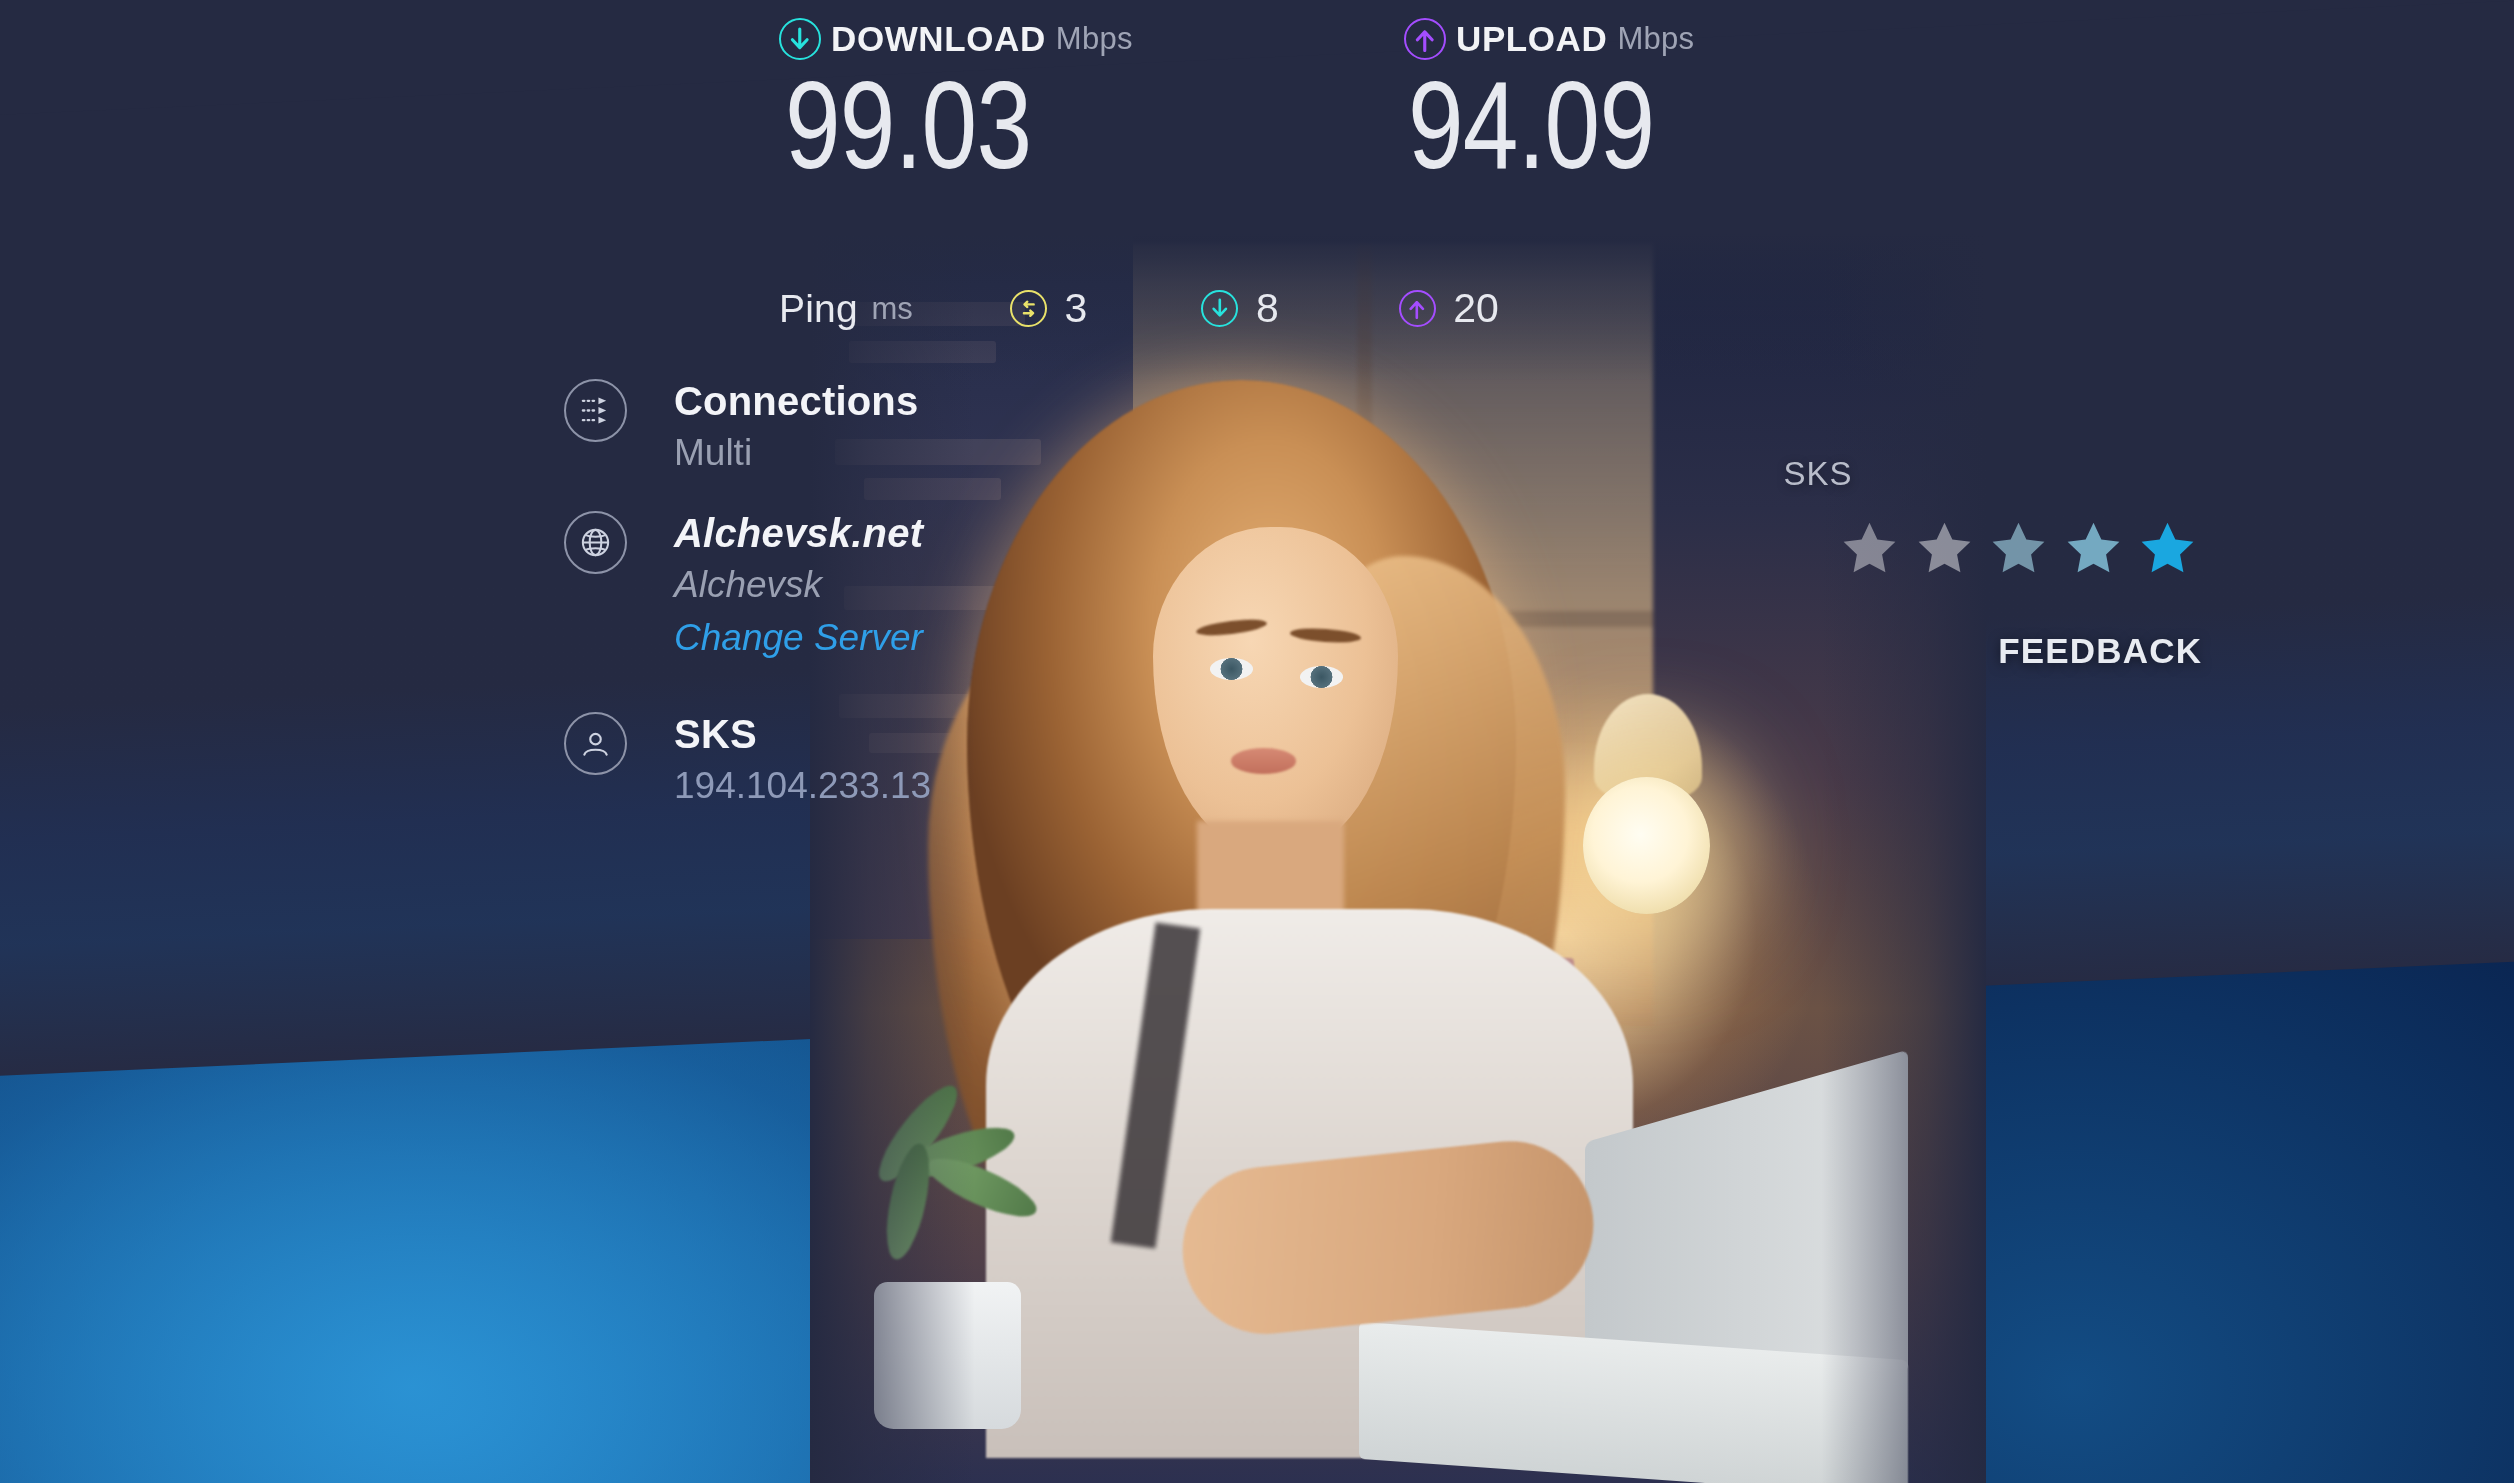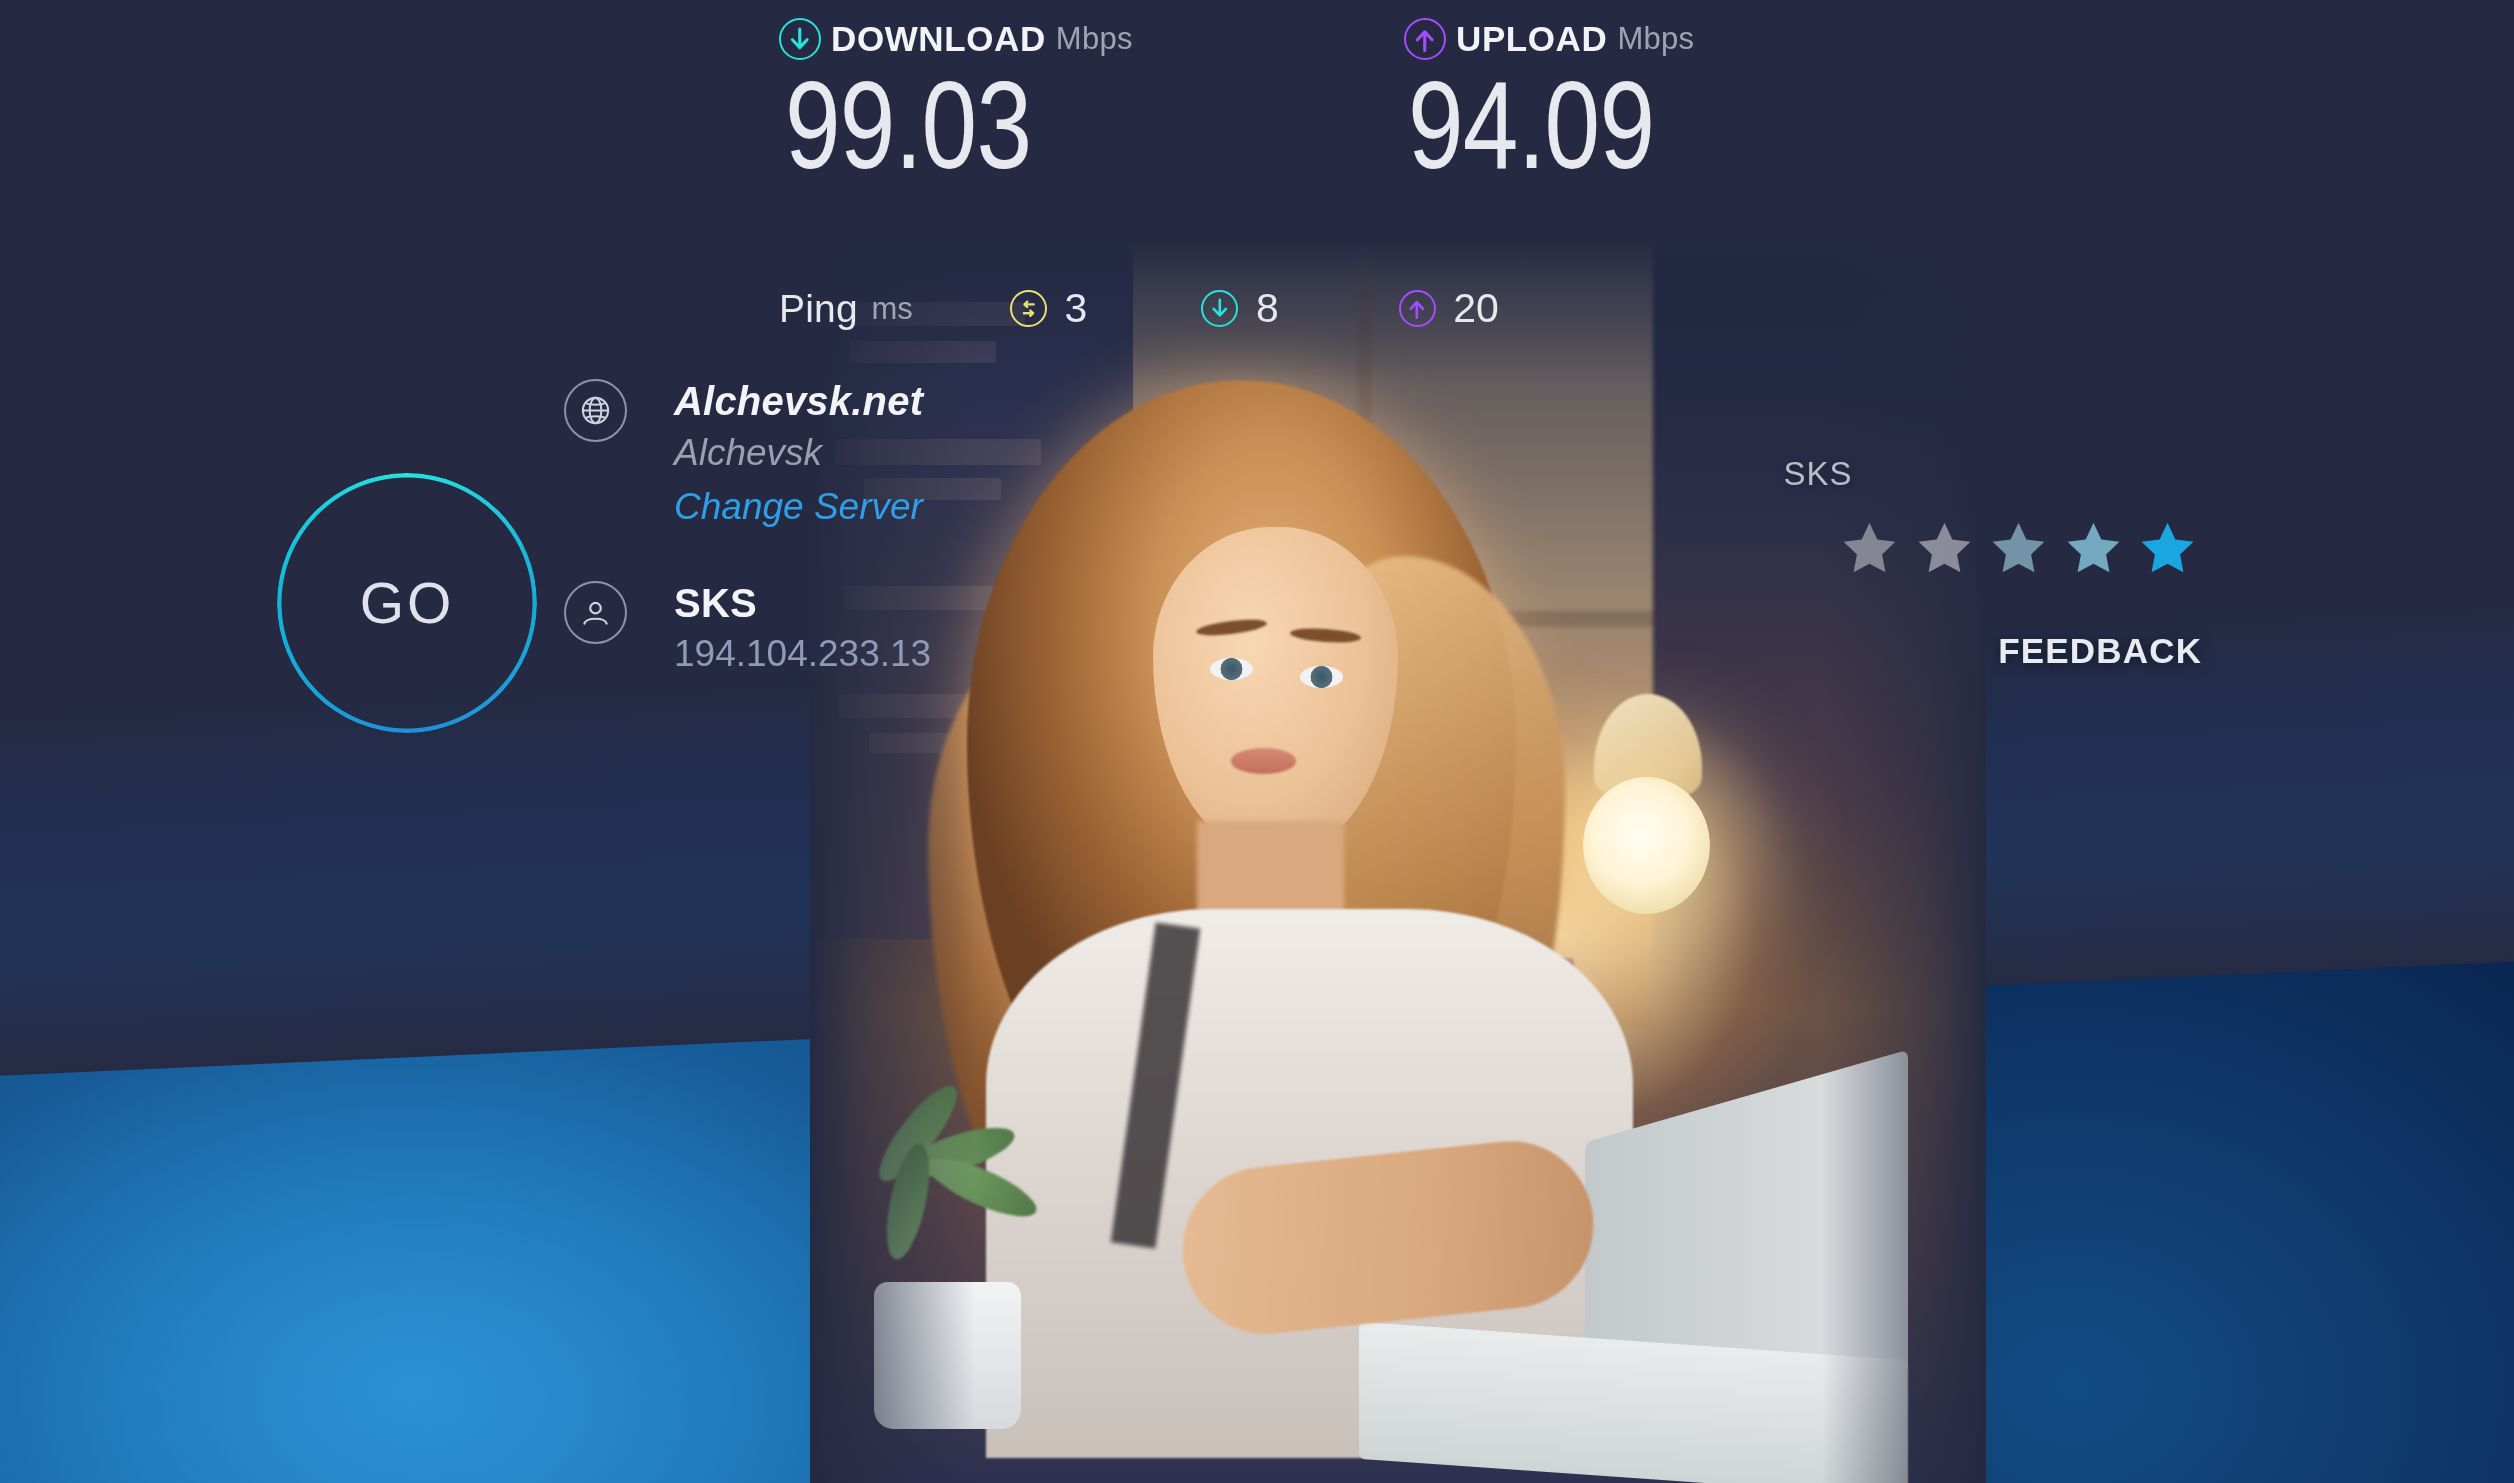--- a/index.html
+++ b/index.html
@@ -529,27 +529,41 @@
         <span class="ping-ring">
           <svg width="19.6" height="21.6" viewBox="0 0 24 26" aria-hidden="true">
             <path d="M12 24 L12 7 M12 5 L4.5 13 M12 5 L19.5 13" fill="none" stroke="#a44dff" stroke-width="3.2" stroke-linecap="round" stroke-linejoin="round"></path>
           </svg>
         </span>
         <span class="ping-val">20</span>
       </span>
     </div>
   </div>
 
-  <div class="go-wrap">
-    <div class="go-ring"></div>
-    <div class="go-text">GO</div>
-  </div>
 
   <div class="info">
 
+    <div class="info-row row-connections">
+      <span class="info-icon">
+        <svg width="37" height="33" viewBox="0 0 38 34" aria-hidden="true">
+          <g stroke="#cdd2e0" stroke-width="2.4" stroke-linecap="round">
+            <path d="M6 7 H7.5 M11 7 H12.5 M16 7 H17.5" stroke-dasharray="2 4"></path>
+            <path d="M6 17 H7.5 M11 17 H12.5 M16 17 H17.5" stroke-dasharray="2 4"></path>
+            <path d="M6 27 H7.5 M11 27 H12.5 M16 27 H17.5" stroke-dasharray="2 4"></path>
+          </g>
+          <g fill="#cdd2e0">
+            <path d="M22 3.5 L30 7 L22 10.5 Z"></path>
+            <path d="M22 13.5 L30 17 L22 20.5 Z"></path>
+            <path d="M22 23.5 L30 27 L22 30.5 Z"></path>
+          </g>
+        </svg>
+      </span>
+      <div class="info-title">Connections</div>
+      <div class="info-sub">Multi</div>
+    </div>
 
     <div class="info-row row-server">
       <span class="info-icon">
         <svg width="35" height="35" viewBox="0 0 36 36" aria-hidden="true">
           <g fill="none" stroke="#cdd2e0" stroke-width="2.1">
             <circle cx="18" cy="18" r="13"></circle>
             <ellipse cx="18" cy="18" rx="6" ry="13"></ellipse>
             <path d="M5 18 H31"></path>
             <path d="M7.8 10.2 C12 12.6 24 12.6 28.2 10.2"></path>
             <path d="M7.8 25.8 C12 23.4 24 23.4 28.2 25.8"></path>

